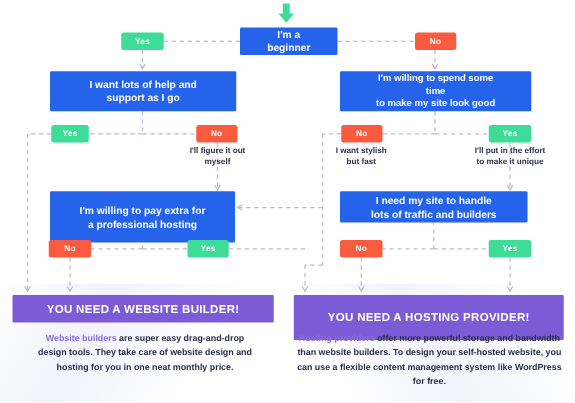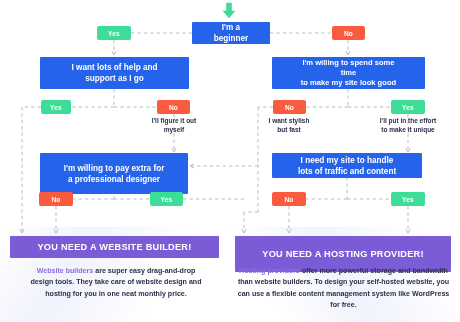--- a/index.html
+++ b/index.html
@@ -178,26 +178,26 @@
     <div>but fast</div>
   </div>
 
   <div class="anno" style="position:absolute; left:360px; top:117px; width:96px;">
     <div>I'll put in the effort</div>
     <div>to make it unique</div>
   </div>
 
   <div class="node qbox" style="left:40px; top:153px; width:148px; height:41px; flex-direction:column;">
     <span>I'm willing to pay extra for</span>
-    <span>a professional designer</span>
+    <span>a professional hosting</span>
   </div>
 
   <div class="node qbox" style="left:272px; top:153px; width:150px; height:25px; flex-direction:column;">
     <span>I need my site to handle</span>
-    <span>lots of traffic and content</span>
+    <span>lots of traffic and builders</span>
   </div>
 
   <div class="node pill no" style="left:39px; top:192px; width:34px; height:14px;">No</div>
 
   <div class="node pill yes" style="left:150px; top:192px; width:33px; height:14px;">Yes</div>
 
   <div class="node pill no" style="left:272px; top:192px; width:34px; height:14px;">No</div>
 
   <div class="node pill yes" style="left:391px; top:192px; width:34px; height:14px;">Yes</div>
 

